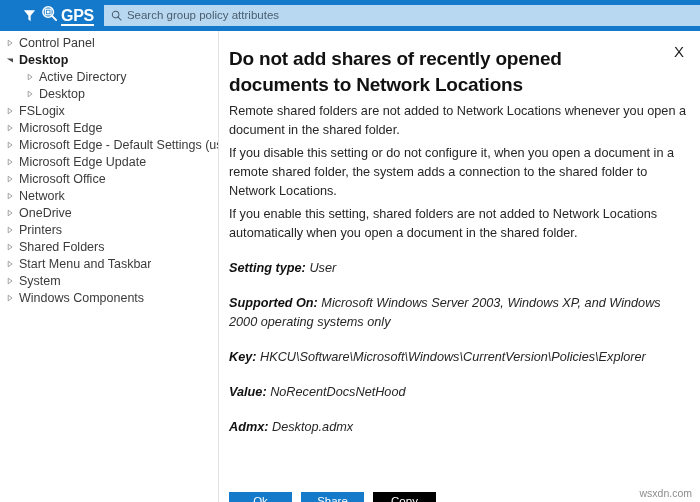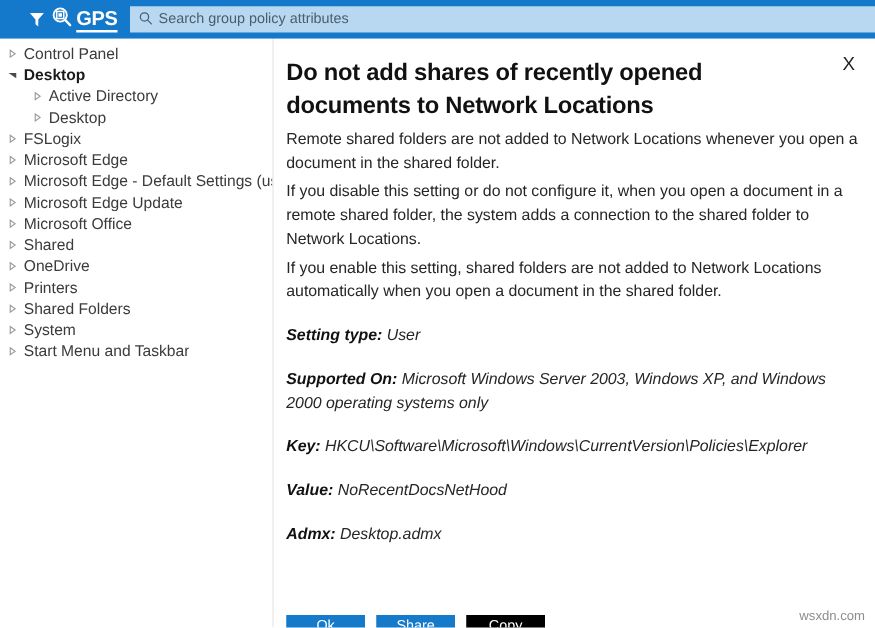--- a/index.html
+++ b/index.html
@@ -321,21 +321,21 @@
           </svg>
         </span>
         <span class="tree-label">Microsoft Office</span>
       </div>
       <div class="tree-item level0">
         <span class="arrow">
           <svg width="8" height="8" viewBox="0 0 8 8">
             <path d="M2.2 1.2 L6.1 4 L2.2 6.8 Z" fill="none" stroke="#9a9a9a" stroke-width="0.9"></path>
           </svg>
         </span>
-        <span class="tree-label">Shared</span>
+        <span class="tree-label">Network</span>
       </div>
       <div class="tree-item level0">
         <span class="arrow">
           <svg width="8" height="8" viewBox="0 0 8 8">
             <path d="M2.2 1.2 L6.1 4 L2.2 6.8 Z" fill="none" stroke="#9a9a9a" stroke-width="0.9"></path>
           </svg>
         </span>
         <span class="tree-label">OneDrive</span>
       </div>
       <div class="tree-item level0">
@@ -353,29 +353,37 @@
           </svg>
         </span>
         <span class="tree-label">Shared Folders</span>
       </div>
       <div class="tree-item level0">
         <span class="arrow">
           <svg width="8" height="8" viewBox="0 0 8 8">
             <path d="M2.2 1.2 L6.1 4 L2.2 6.8 Z" fill="none" stroke="#9a9a9a" stroke-width="0.9"></path>
           </svg>
         </span>
+        <span class="tree-label">Start Menu and Taskbar</span>
+      </div>
+      <div class="tree-item level0">
+        <span class="arrow">
+          <svg width="8" height="8" viewBox="0 0 8 8">
+            <path d="M2.2 1.2 L6.1 4 L2.2 6.8 Z" fill="none" stroke="#9a9a9a" stroke-width="0.9"></path>
+          </svg>
+        </span>
         <span class="tree-label">System</span>
       </div>
       <div class="tree-item level0">
         <span class="arrow">
           <svg width="8" height="8" viewBox="0 0 8 8">
             <path d="M2.2 1.2 L6.1 4 L2.2 6.8 Z" fill="none" stroke="#9a9a9a" stroke-width="0.9"></path>
           </svg>
         </span>
-        <span class="tree-label">Start Menu and Taskbar</span>
+        <span class="tree-label">Windows Components</span>
       </div>
     </div>
 
   <div id="divider"></div>
 
   <div id="content">
 
     <div id="close-btn">X</div>
 
     <div id="policy-title">Do not add shares of recently opened documents to Network Locations</div>

